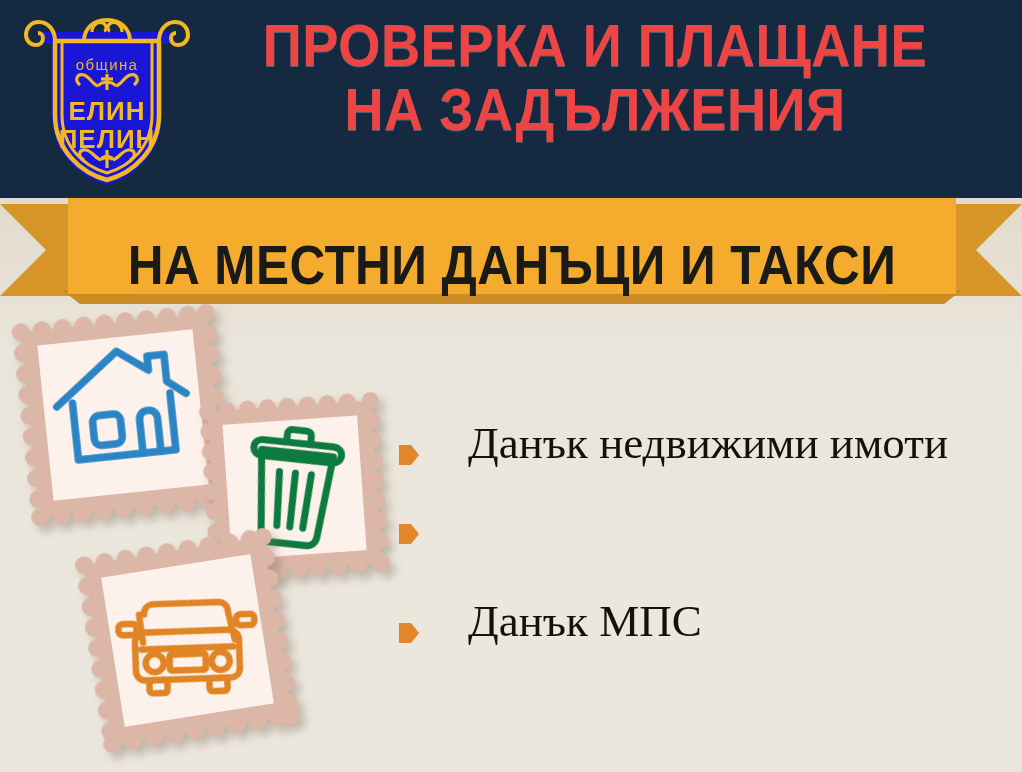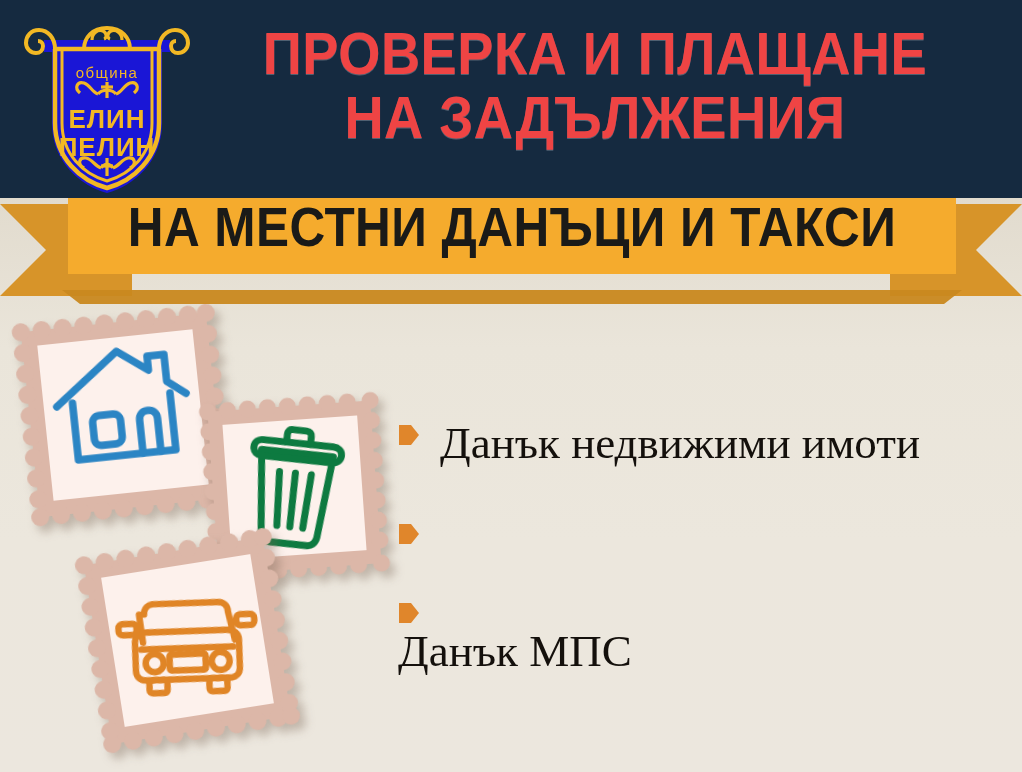--- a/index.html
+++ b/index.html
@@ -17,21 +17,21 @@
     background:linear-gradient(180deg,#c9c1b2 0%, #ded7c9 18%, #eae5da 45%, #ece7dd 70%, #ece7de 100%);
   }
 
   
   .header-bar{
     position:absolute;left:0;top:0;width:1022px;height:198px;
     background:#152a40;
     z-index:5;
   }
   .header-inner{
-    position:absolute;left:0;top:8px;width:1022px;height:198px;
+    position:absolute;left:0;top:0;width:1022px;height:198px;
   }
   .title-block{
     position:absolute;left:175px;top:14px;width:840px;
     text-align:center;
     color:#ef4444;
   }
   .title-line{
     font-family:"Liberation Sans",sans-serif;
     font-weight:700;
     font-size:59px;
@@ -65,23 +65,23 @@
     right:0;
     clip-path:polygon(0 0, 132px 0, 86px 46px, 132px 92px, 0 92px);
   }
   .ribbon-shadow{
     position:absolute;left:62px;top:94px;width:900px;height:14px;
     background:#c9881f;
     clip-path:polygon(0 0, 900px 0, 882px 14px, 18px 14px);
     opacity:.95;
   }
   .ribbon-main{
-    position:absolute;left:68px;top:2px;width:888px;height:76px;
+    position:absolute;left:68px;top:2px;width:888px;height:96px;
     background:#f5ab2d;
-    display:flex;align-items:flex-start;justify-content:center;
+    display:flex;align-items:flex-end;justify-content:center;
   }
   .ribbon-text{
     font-family:"Liberation Sans",sans-serif;
     font-weight:700;
     font-size:55px;
     line-height:58px;
     color:#1a1a18;
     letter-spacing:0.5px;
     transform:scaleX(0.9);
     white-space:nowrap;
@@ -93,24 +93,25 @@
     position:absolute;
     filter:drop-shadow(5px 7px 5px rgba(120,100,85,.38));
   }
   .stamp svg{display:block;}
 
   
   .bullets{
     position:absolute;left:398px;top:418px;width:620px;z-index:4;
   }
   .bullet-row{
-    display:flex;align-items:flex-start;
+    display:flex;align-items:flex-end;
     margin-bottom:49px;
-  }
-  .bullet-row:last-child{margin-bottom:0;flex-direction:column;}
+    gap:28px;
+  }
+  .bullet-row:last-child{margin-bottom:0;}
   .bullet-arrow{
     width:22px;height:26px;flex:0 0 22px;margin-right:20px;margin-top:4px;
   }
   .bullet-arrow svg{display:block;width:22px;height:26px;}
   .bullet-label{
     font-family:"Liberation Serif","DejaVu Serif",serif;
     font-size:45px;
     line-height:50px;
     color:#14100c;
     white-space:nowrap;

